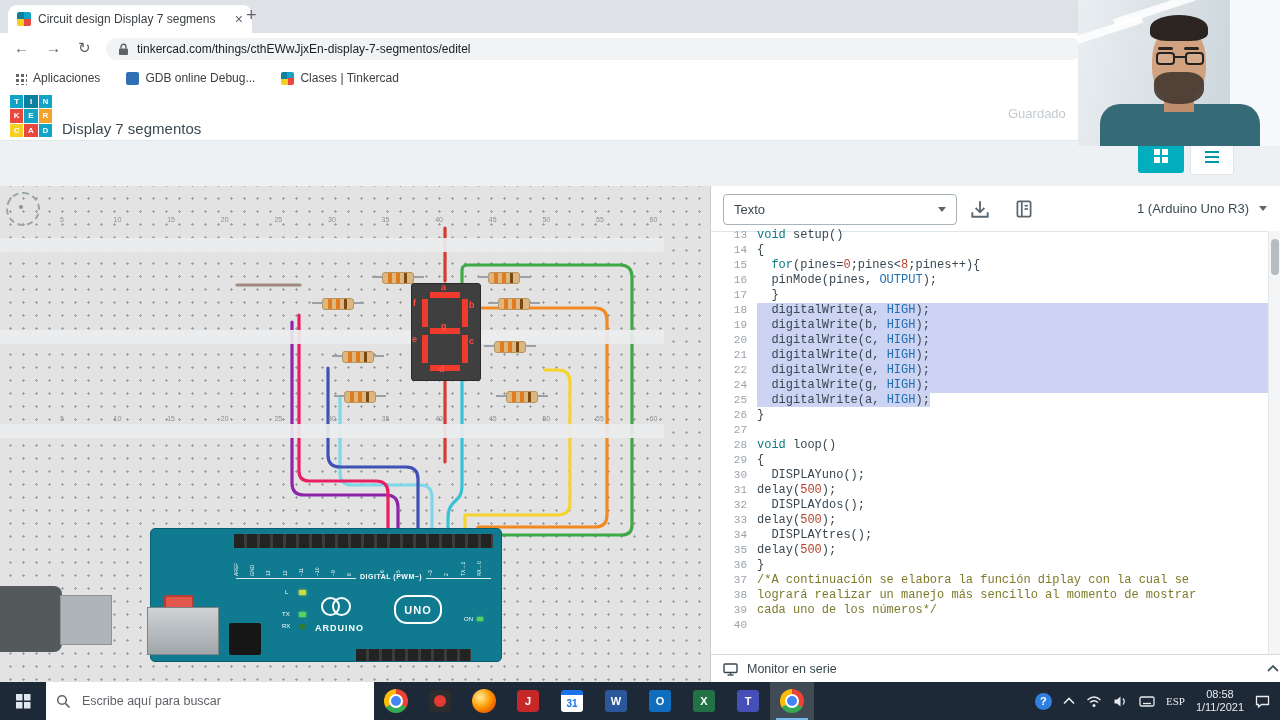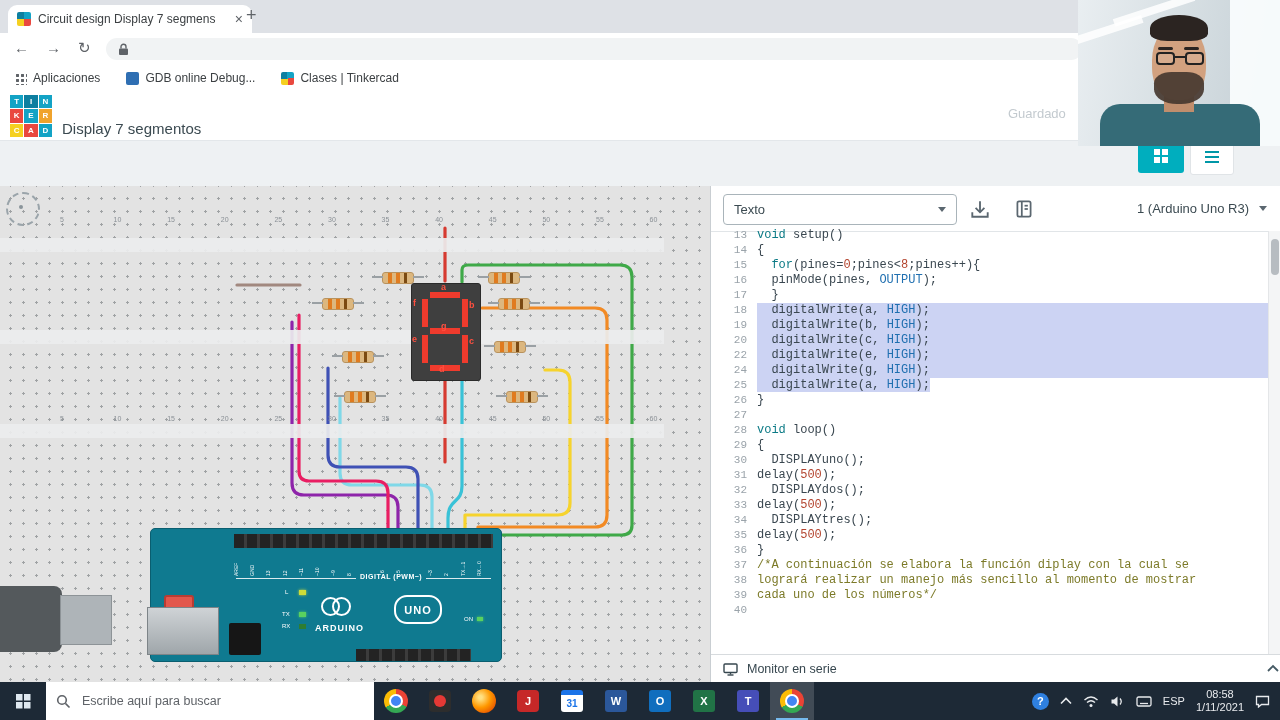--- a/index.html
+++ b/index.html
@@ -162,21 +162,21 @@
   .app-jdownloader{width:22px;height:22px;border-radius:4px;background:#c62828;}
   .app-calendar{width:22px;height:22px;border-radius:3px;background:#fff;color:#1a73e8;border-top:5px solid #1a73e8;
     box-sizing:border-box;font-size:10px;}
   .app-word{width:22px;height:22px;border-radius:3px;background:#2b579a;}
   .app-outlook{width:22px;height:22px;border-radius:3px;background:#106ebe;}
   .app-excel{width:22px;height:22px;border-radius:3px;background:#217346;}
   .app-teams{width:22px;height:22px;border-radius:3px;background:#464eb8;}
   .tray{margin-left:auto;display:flex;align-items:center;gap:11px;padding-right:10px;}
   .helpdot{width:17px;height:17px;border-radius:50%;background:#2f80e0;color:#fff;font-size:11px;
     font-weight:bold;display:flex;align-items:center;justify-content:center;}
-  .lang{color:#e8eaed;font-size:11px;}
+  .lang{color:#e8eaed;font-size:11px;font-family:Liberation Serif, serif;}
   .clock{text-align:center;color:#e8eaed;font-size:11px;line-height:13px;}
   .trayglyph svg{display:block;}
 
   
   #webcam{position:absolute;left:1078px;top:0;width:202px;height:146px;overflow:hidden;z-index:60;
     background:linear-gradient(100deg,#e9eef1 0%,#d8e0e4 45%,#c3ced4 100%);}
   .lightbar{position:absolute;background:rgba(255,255,255,.85);transform:rotate(-18deg);}
   .brightpane{position:absolute;right:0;top:0;width:50px;height:146px;background:rgba(249,252,253,.95);}
   .shirt{position:absolute;left:22px;top:104px;width:160px;height:42px;background:#356b77;border-radius:20px 20px 0 0;}
   .neck{position:absolute;left:86px;top:92px;width:30px;height:20px;background:#c08e6d;}
@@ -207,20 +207,21 @@
 
   <div class="addrbar">
     <span class="navbtn" style="left:14px;">←</span>
     <span class="navbtn" style="left:46px;">→</span>
     <span class="navbtn" style="left:78px;">↻</span>
     <div class="urlpill">
       <svg width="11" height="13" viewBox="0 0 11 13">
         <rect x="1" y="5.5" width="9" height="6.5" rx="1" fill="#5f6368"></rect>
         <path d="M3 5.5 V3.8 a2.5 2.5 0 0 1 5 0 V5.5" fill="none" stroke="#5f6368" stroke-width="1.4"></path>
       </svg>
+      <span class="url">tinkercad.com/things/cthEWwJjxEn-display-7-segmentos/editel</span>
     </div>
   </div>
 
   <div class="bkbar" id="bookmarks">
       <div class="bm">
         <span class="bmi i0"></span>
         <span>Aplicaciones</span>
       </div>
       <div class="bm">
         <span class="bmi i1"></span>
@@ -464,20 +465,21 @@
 
     <div id="code-lines" style="margin-top: -3px;">
         <div class="crow"><span class="lnum">13</span><span class="ltext"><span><span class="kw">void</span> setup()</span></span></div>
         <div class="crow"><span class="lnum">14</span><span class="ltext"><span>{</span></span></div>
         <div class="crow"><span class="lnum">15</span><span class="ltext"><span>  <span class="kw">for</span>(pines=<span class="num">0</span>;pines&lt;<span class="num">8</span>;pines++){</span></span></div>
         <div class="crow"><span class="lnum">16</span><span class="ltext"><span>  pinMode(pines, <span class="cn">OUTPUT</span>);</span></span></div>
         <div class="crow"><span class="lnum">17</span><span class="ltext"><span>  }</span></span></div>
         <div class="crow hlfull"><span class="lnum">18</span><span class="ltext"><span>  digitalWrite(a, <span class="cn">HIGH</span>);</span></span></div>
         <div class="crow hlfull"><span class="lnum">19</span><span class="ltext"><span>  digitalWrite(b, <span class="cn">HIGH</span>);</span></span></div>
         <div class="crow hlfull"><span class="lnum">20</span><span class="ltext"><span>  digitalWrite(c, <span class="cn">HIGH</span>);</span></span></div>
+        <div class="crow hlfull"><span class="lnum">21</span><span class="ltext"><span>  digitalWrite(d, <span class="cn">HIGH</span>);</span></span></div>
         <div class="crow hlfull"><span class="lnum">22</span><span class="ltext"><span>  digitalWrite(e, <span class="cn">HIGH</span>);</span></span></div>
         <div class="crow hlfull"><span class="lnum">24</span><span class="ltext"><span>  digitalWrite(g, <span class="cn">HIGH</span>);</span></span></div>
         <div class="crow"><span class="lnum">25</span><span class="ltext"><span class="hltext">  digitalWrite(a, <span class="cn">HIGH</span>);</span></span></div>
         <div class="crow"><span class="lnum">26</span><span class="ltext"><span>}</span></span></div>
         <div class="crow"><span class="lnum">27</span><span class="ltext"><span></span></span></div>
         <div class="crow"><span class="lnum">28</span><span class="ltext"><span><span class="kw">void</span> loop()</span></span></div>
         <div class="crow"><span class="lnum">29</span><span class="ltext"><span>{</span></span></div>
         <div class="crow"><span class="lnum">30</span><span class="ltext"><span>  DISPLAYuno();</span></span></div>
         <div class="crow"><span class="lnum">31</span><span class="ltext"><span>delay(<span class="num">500</span>);</span></span></div>
         <div class="crow"><span class="lnum">32</span><span class="ltext"><span>  DISPLAYdos();</span></span></div>

